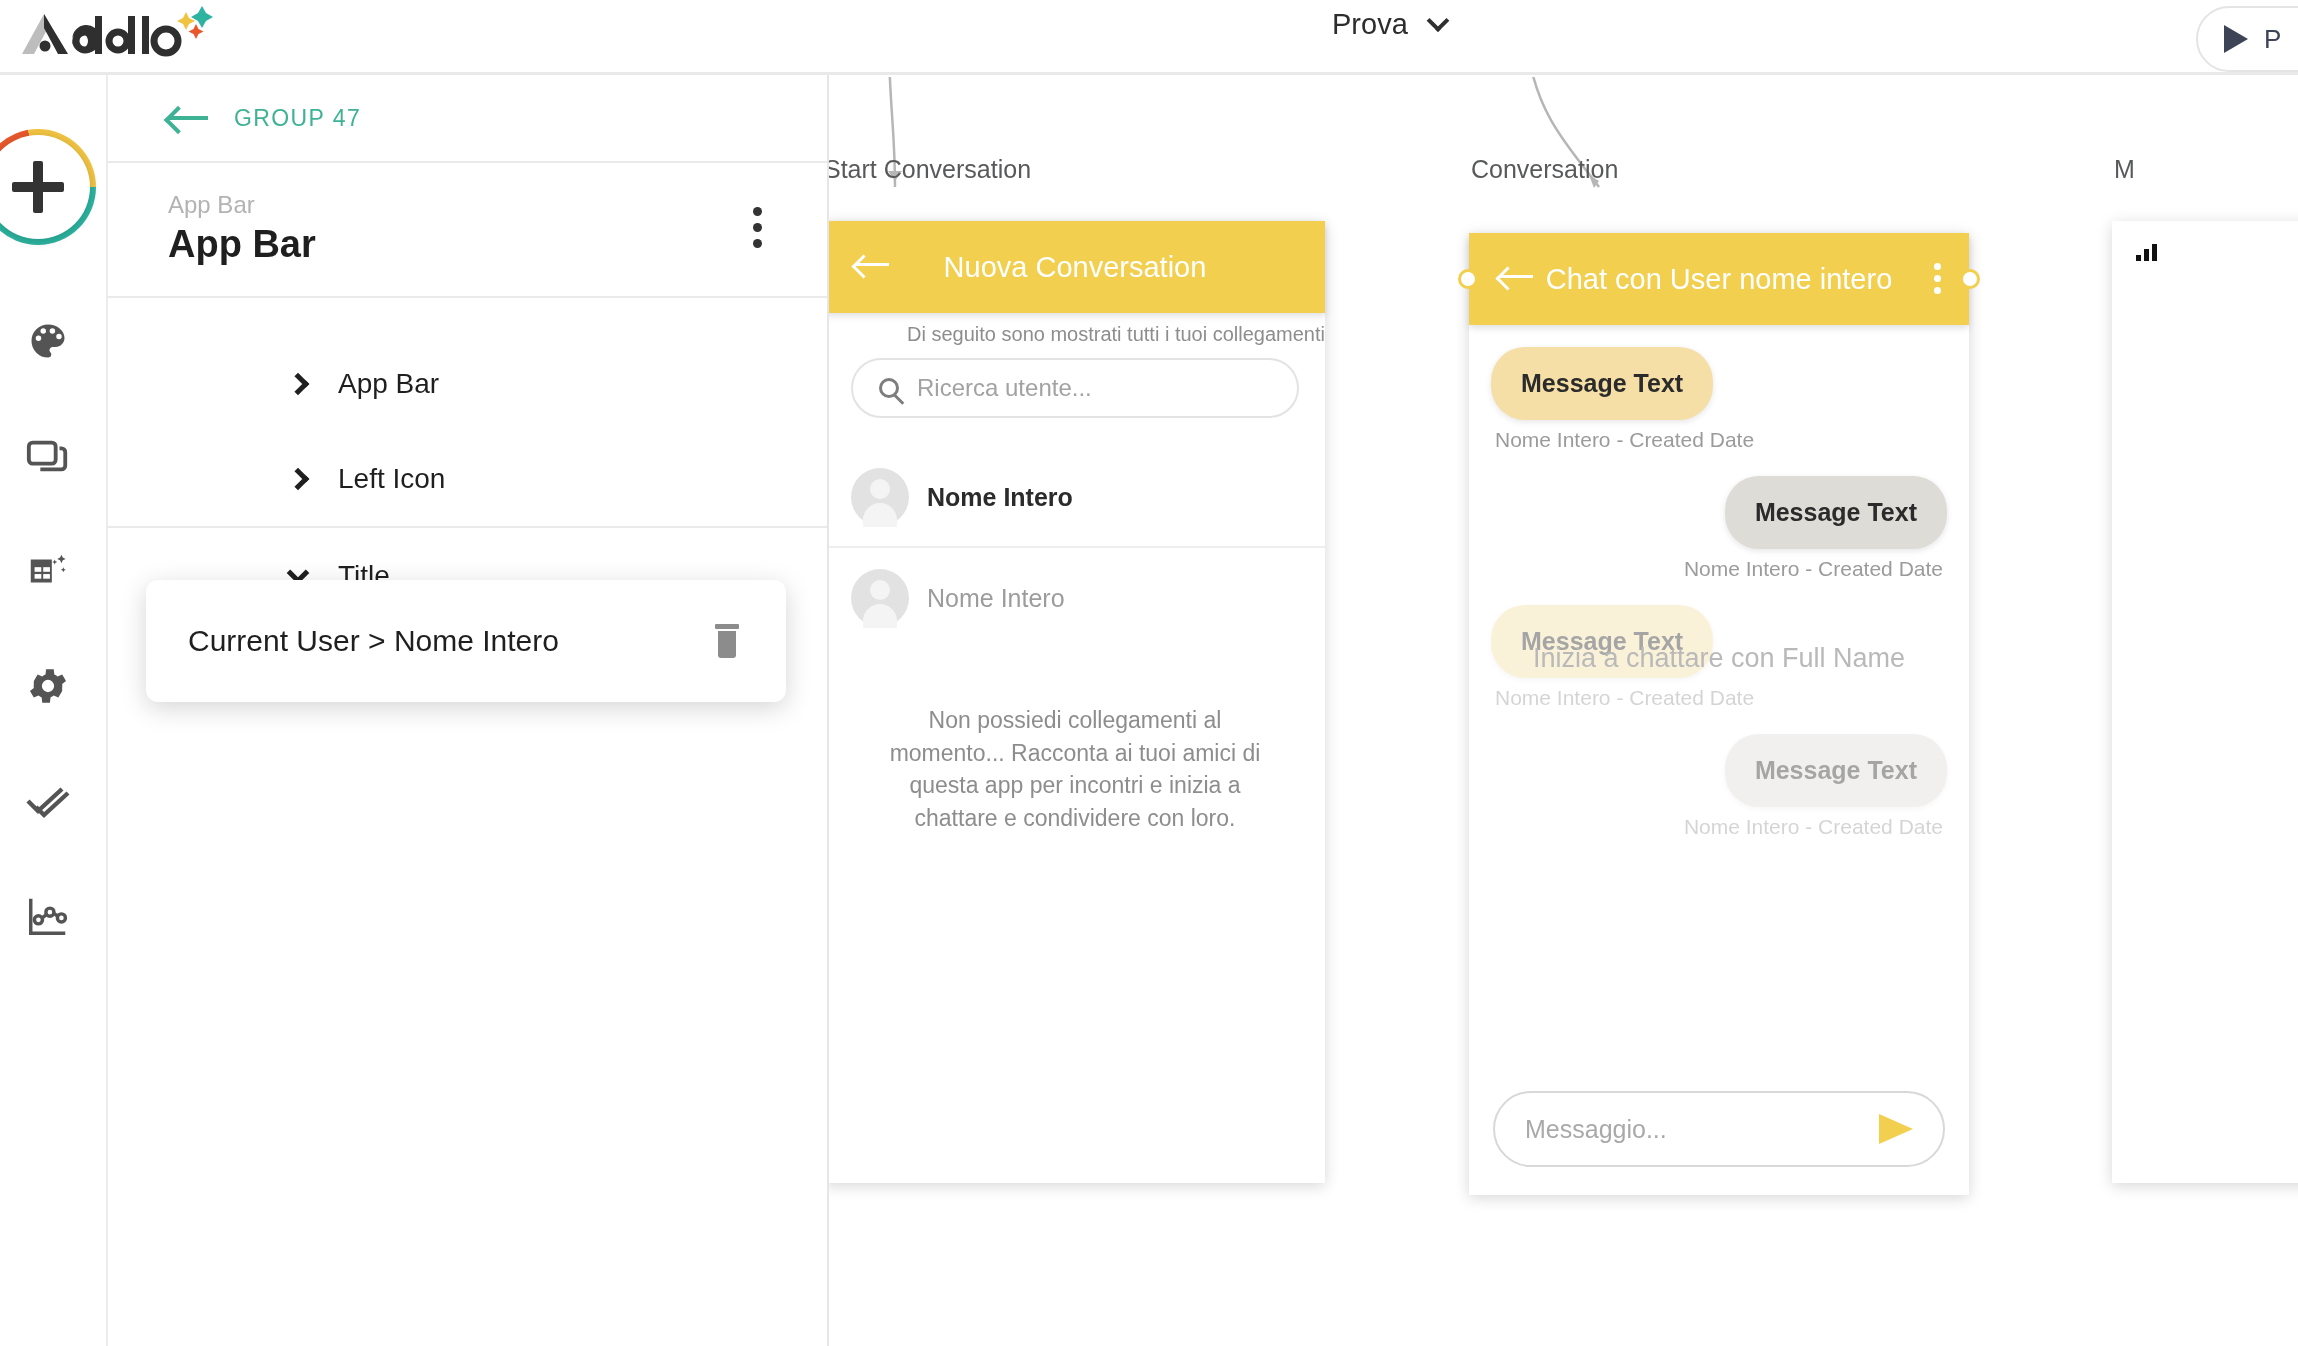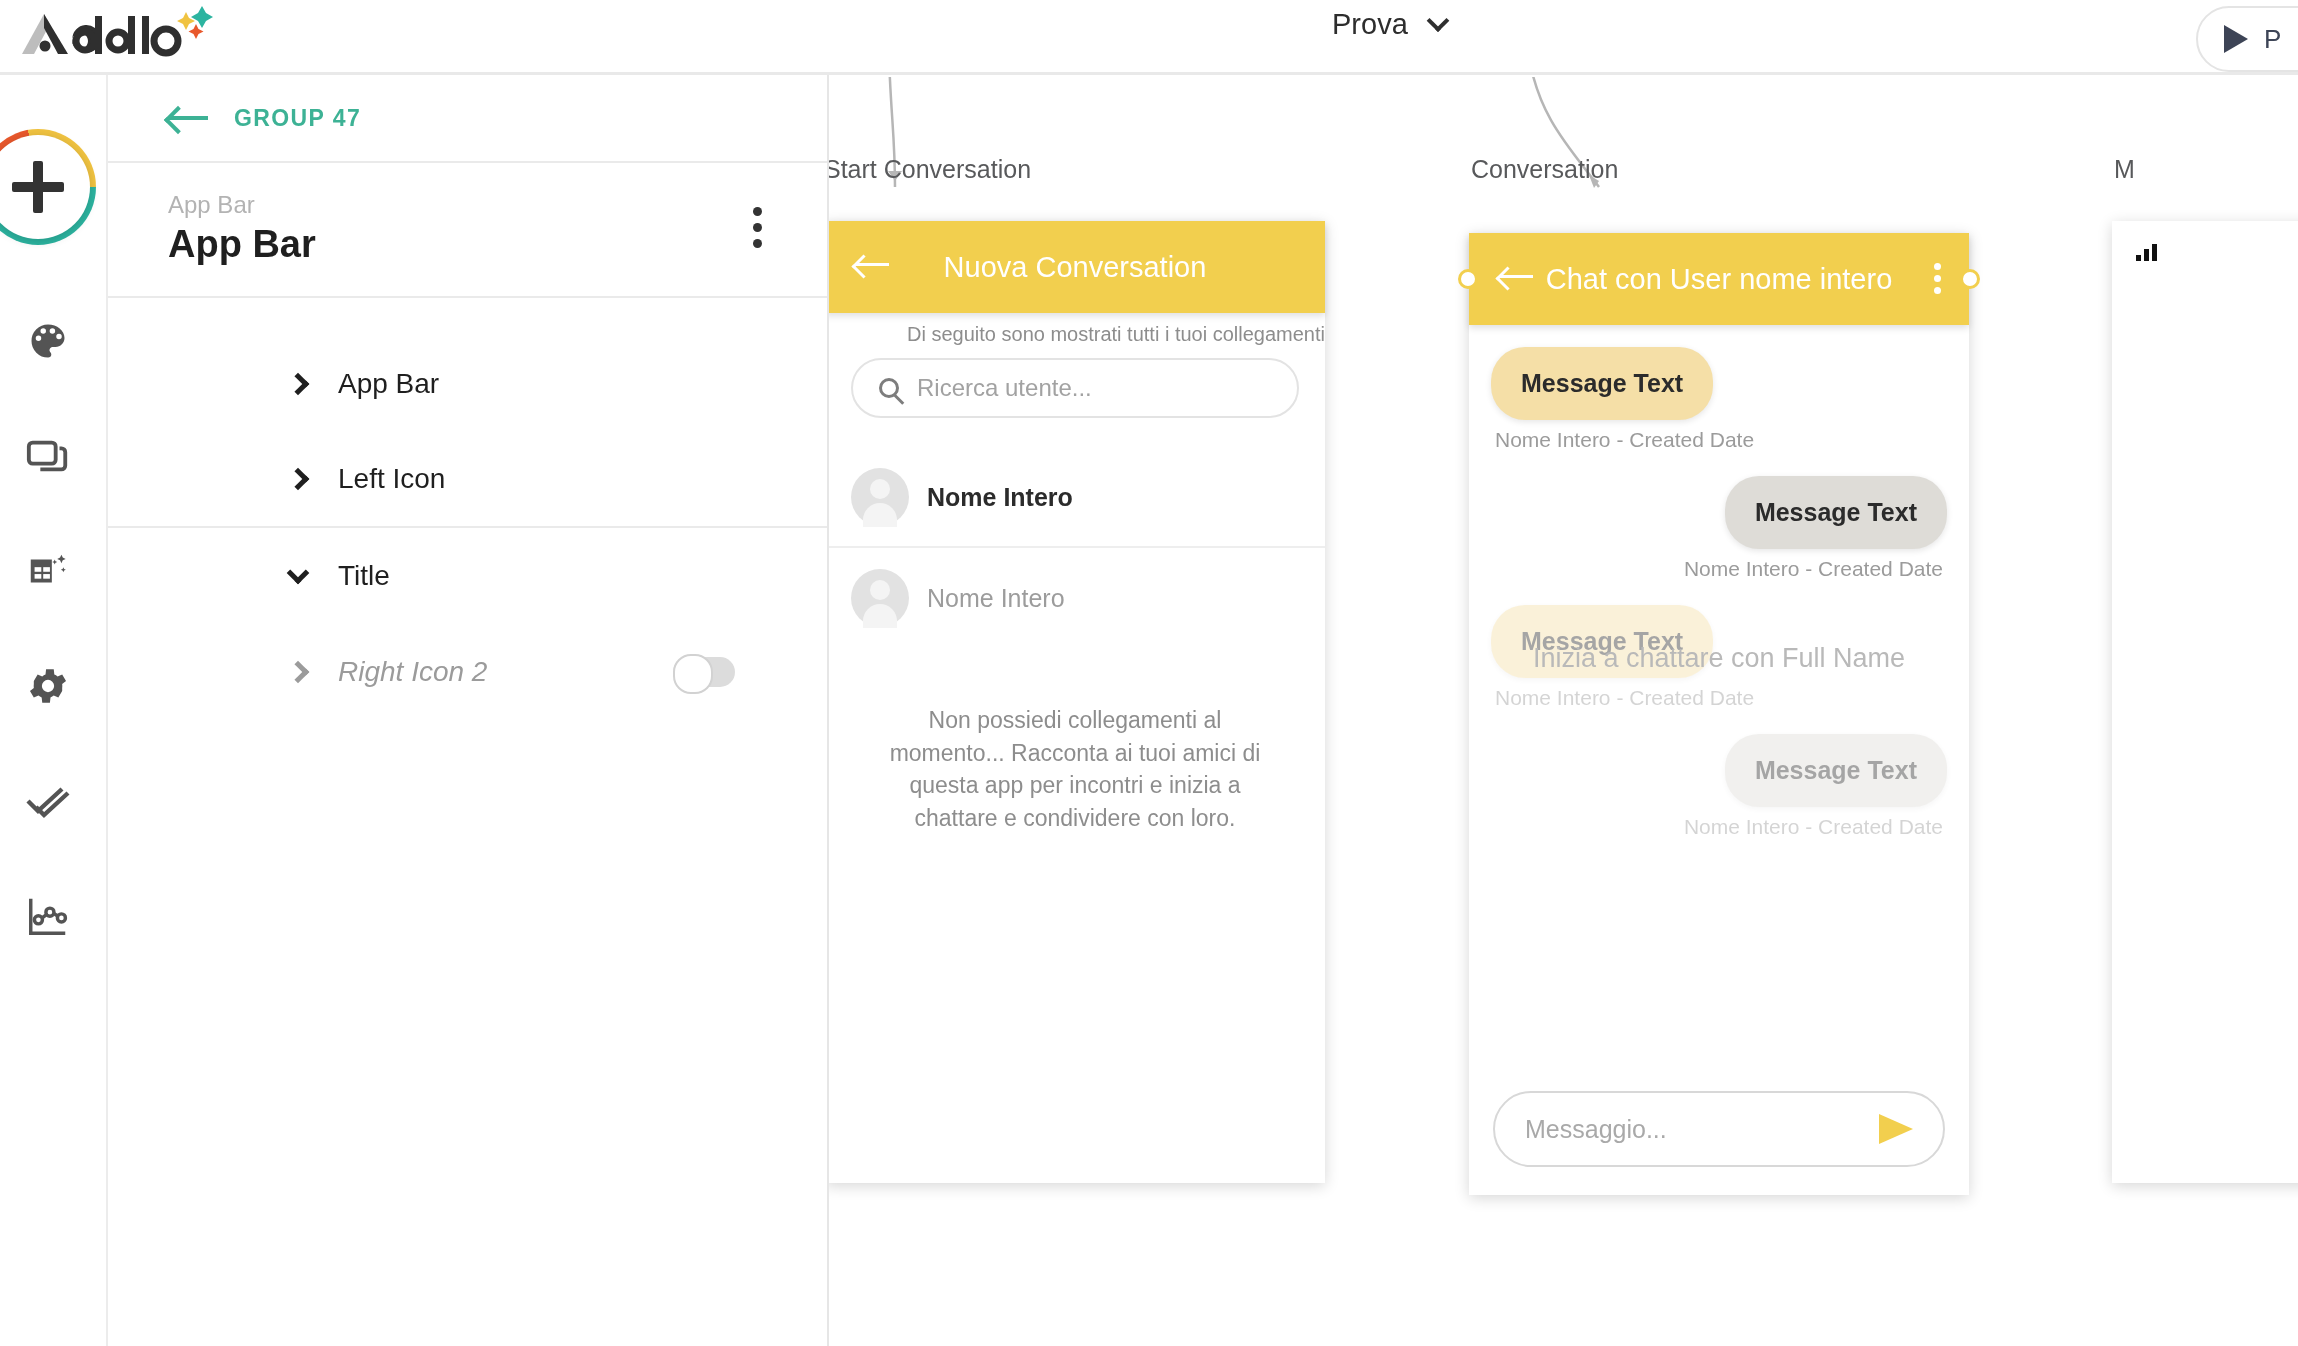--- a/index.html
+++ b/index.html
@@ -97,21 +97,21 @@
     content: ""; position: absolute; left: 0; top: 9px;
     width: 40px; height: 4px; background: #3db295;
   }
   .back-arrow::after {
     content: ""; position: absolute; left: 0; top: 3px;
     width: 16px; height: 16px;
     border-left: 4px solid #3db295; border-bottom: 4px solid #3db295;
     transform: rotate(45deg);
   }
   .back-label {
-    color: #3db295; font-size: 23px; font-weight: bold; letter-spacing: 1.4px;
+    color: #3db295; font-size: 23px; font-weight: normal; letter-spacing: 1.4px;
   }
 
   .panel-head {
     padding: 28px 60px 30px 60px; border-bottom: 2px solid #eaeaea;
     position: relative;
   }
   .panel-kicker { font-size: 24px; color: #b3b3b3; margin-bottom: 4px; }
   .panel-title  { font-size: 38px; color: #1f1f1f; font-weight: bold; }
   .kebab {
     position: absolute; right: 48px; top: 42px;
@@ -435,20 +435,27 @@
 
 
 
     <div class="sect disabled">
       <span class="caret"></span>
       <span class="lbl">Right Icon 2</span>
       <span class="toggle"></span>
     </div>
   </div>
 
+  <div class="popover">
+    <span class="pv-text">Current User &gt; Nome Intero</span>
+    <span class="trash">
+      <i class="lid"></i>
+        <i class="can"></i>
+    </span>
+  </div>
 
   <div class="canvas">
 
     <svg class="conn" style="left:0;top:0;width:1469px;height:1269px">
       <path d="M 60 -20 C 62 40, 66 60, 66 110" stroke="#b6b6b6" stroke-width="2.5" fill="none"></path>
       <path d="M 66 104 l -7 -10 l 14 0 z" fill="#b6b6b6"></path>
       <path d="M 700 -20 C 710 40, 740 70, 770 110" stroke="#b6b6b6" stroke-width="2.5" fill="none"></path>
       <path d="M 770 104 l -10 -6 l 5 13 z" fill="#b6b6b6"></path>
       <line x1="678" y1="580" x2="770" y2="580" stroke="#b6b6b6" stroke-width="2.5"></line>
       <path d="M 778 580 l -12 -7 l 0 14 z" fill="#b6b6b6"></path>

